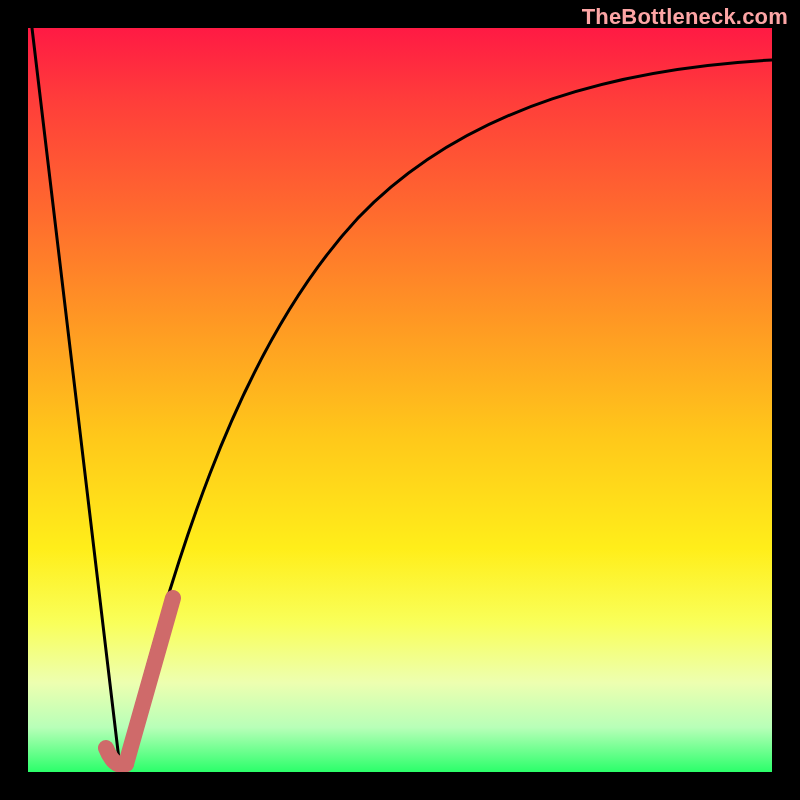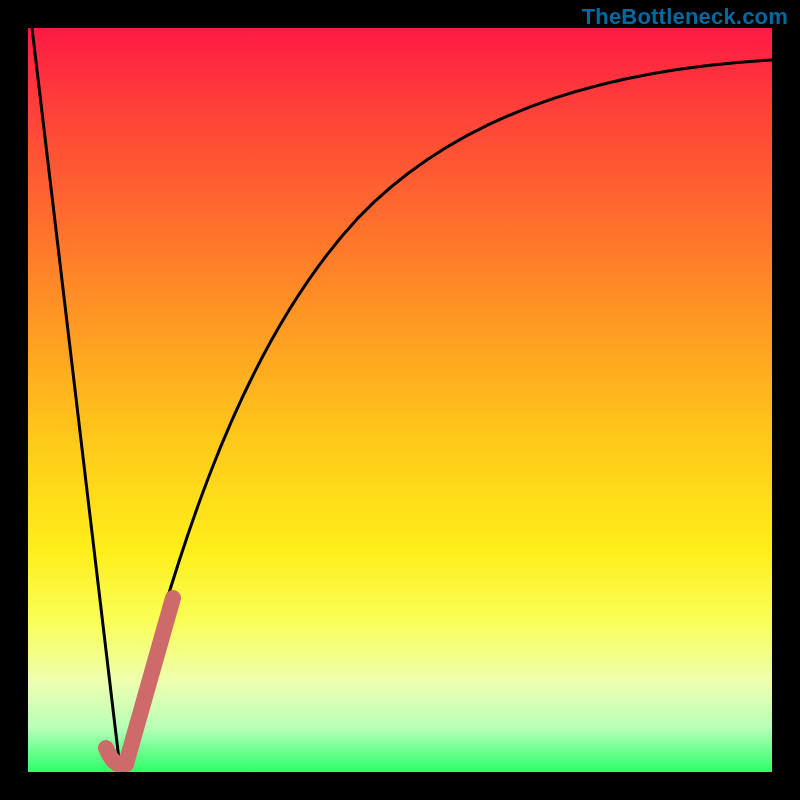--- a/index.html
+++ b/index.html
@@ -27,21 +27,21 @@
       #f9ff5a 80%,
       #edffb0 88%,
       #b8ffb8 94%,
       #2bff6a 100%
     );
   }
   .watermark {
     position: absolute;
     top: 4px;
     right: 12px;
-    color: #0369a1;
+    color: #fca5a5;
     font-size: 22px;
     font-weight: 600;
     letter-spacing: 0.2px;
     pointer-events: none;
   }
   svg.curves {
     position: absolute;
     left: 0;
     top: 0;
     width: 744px;

